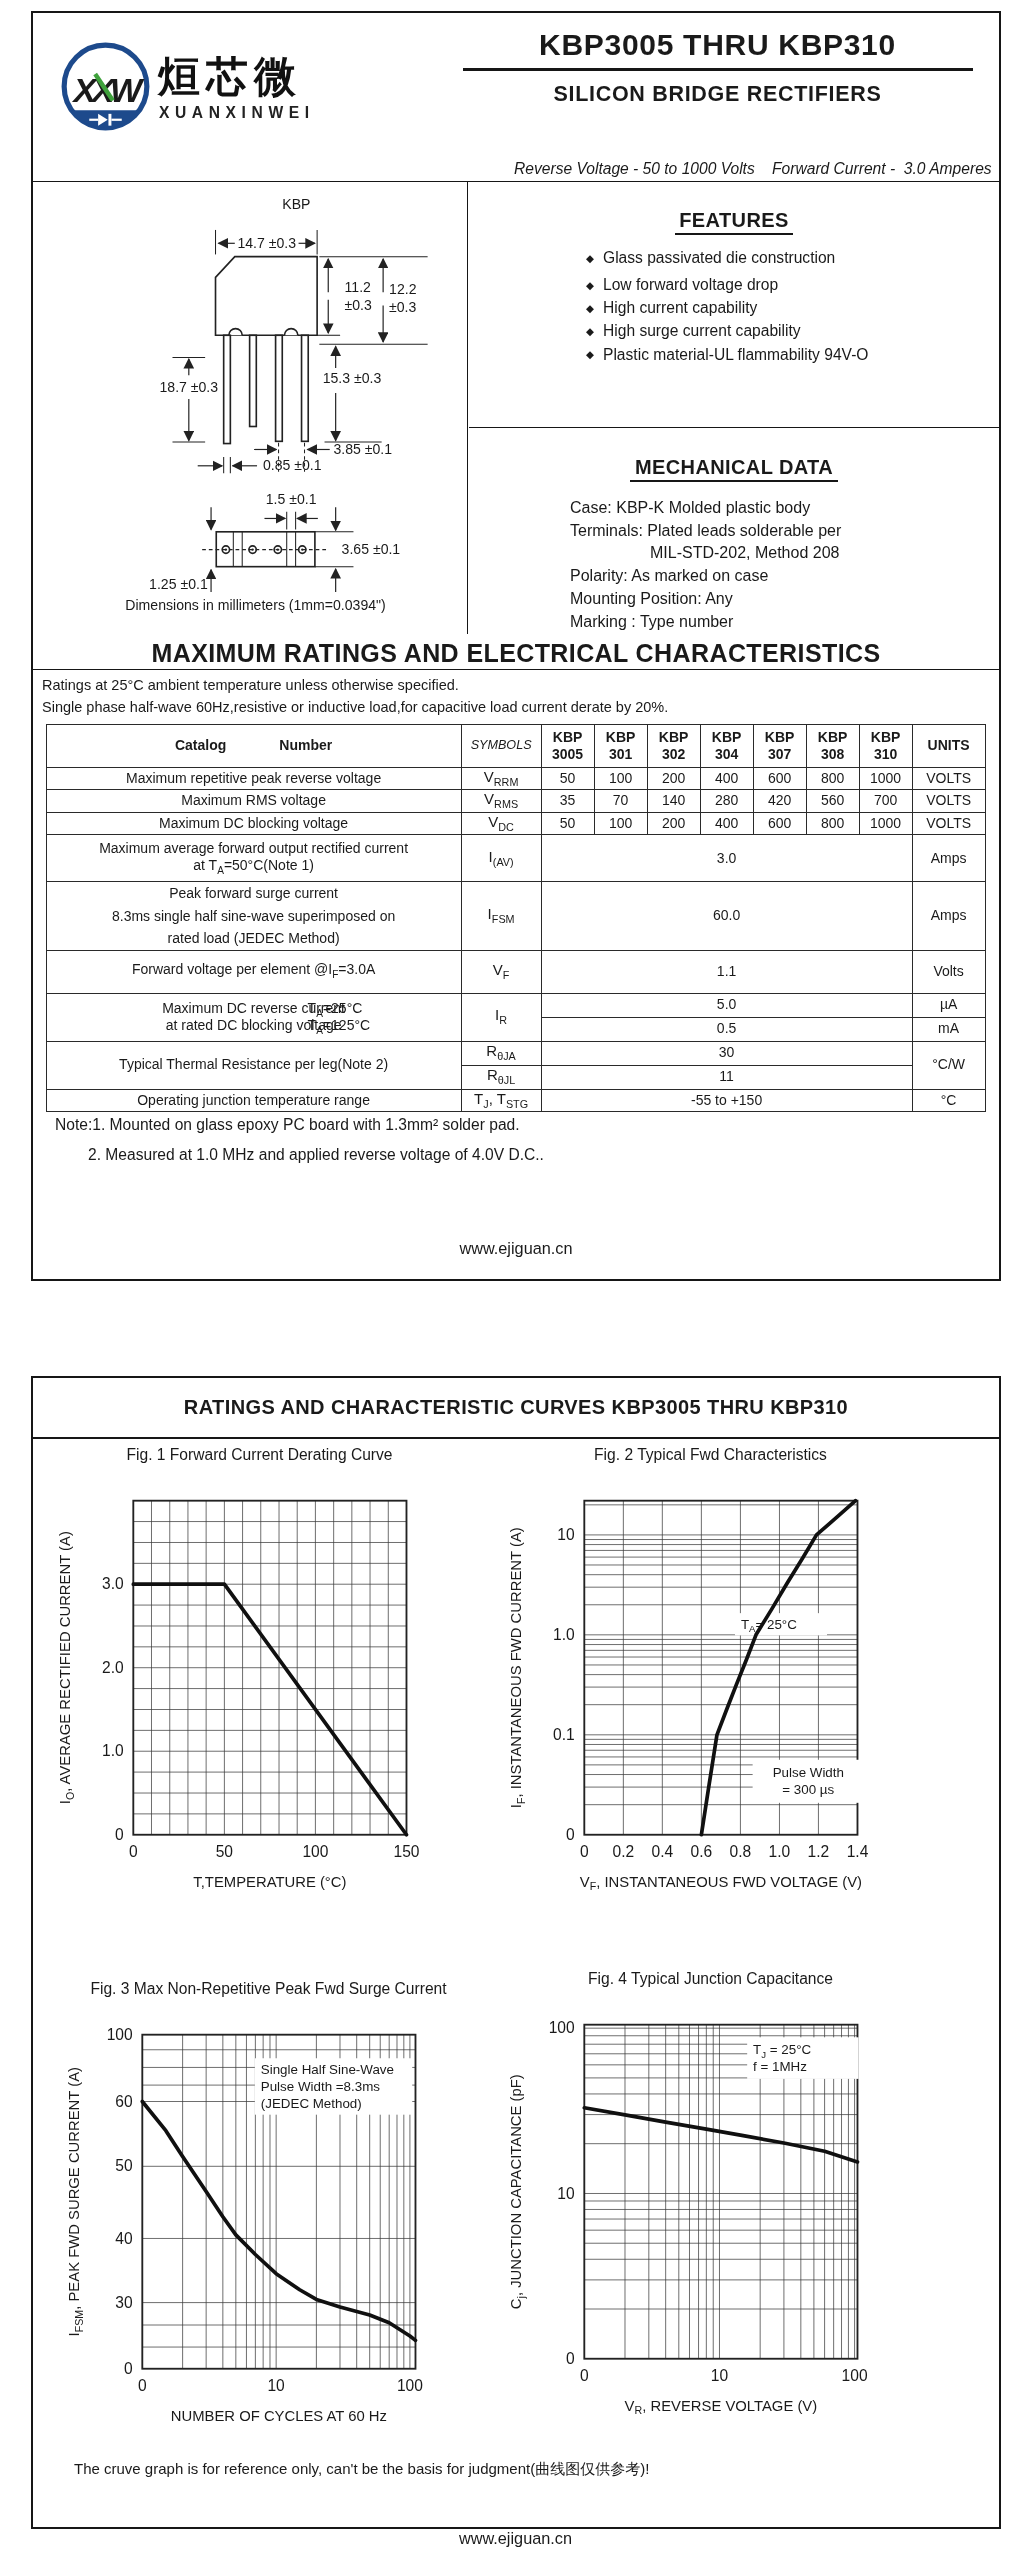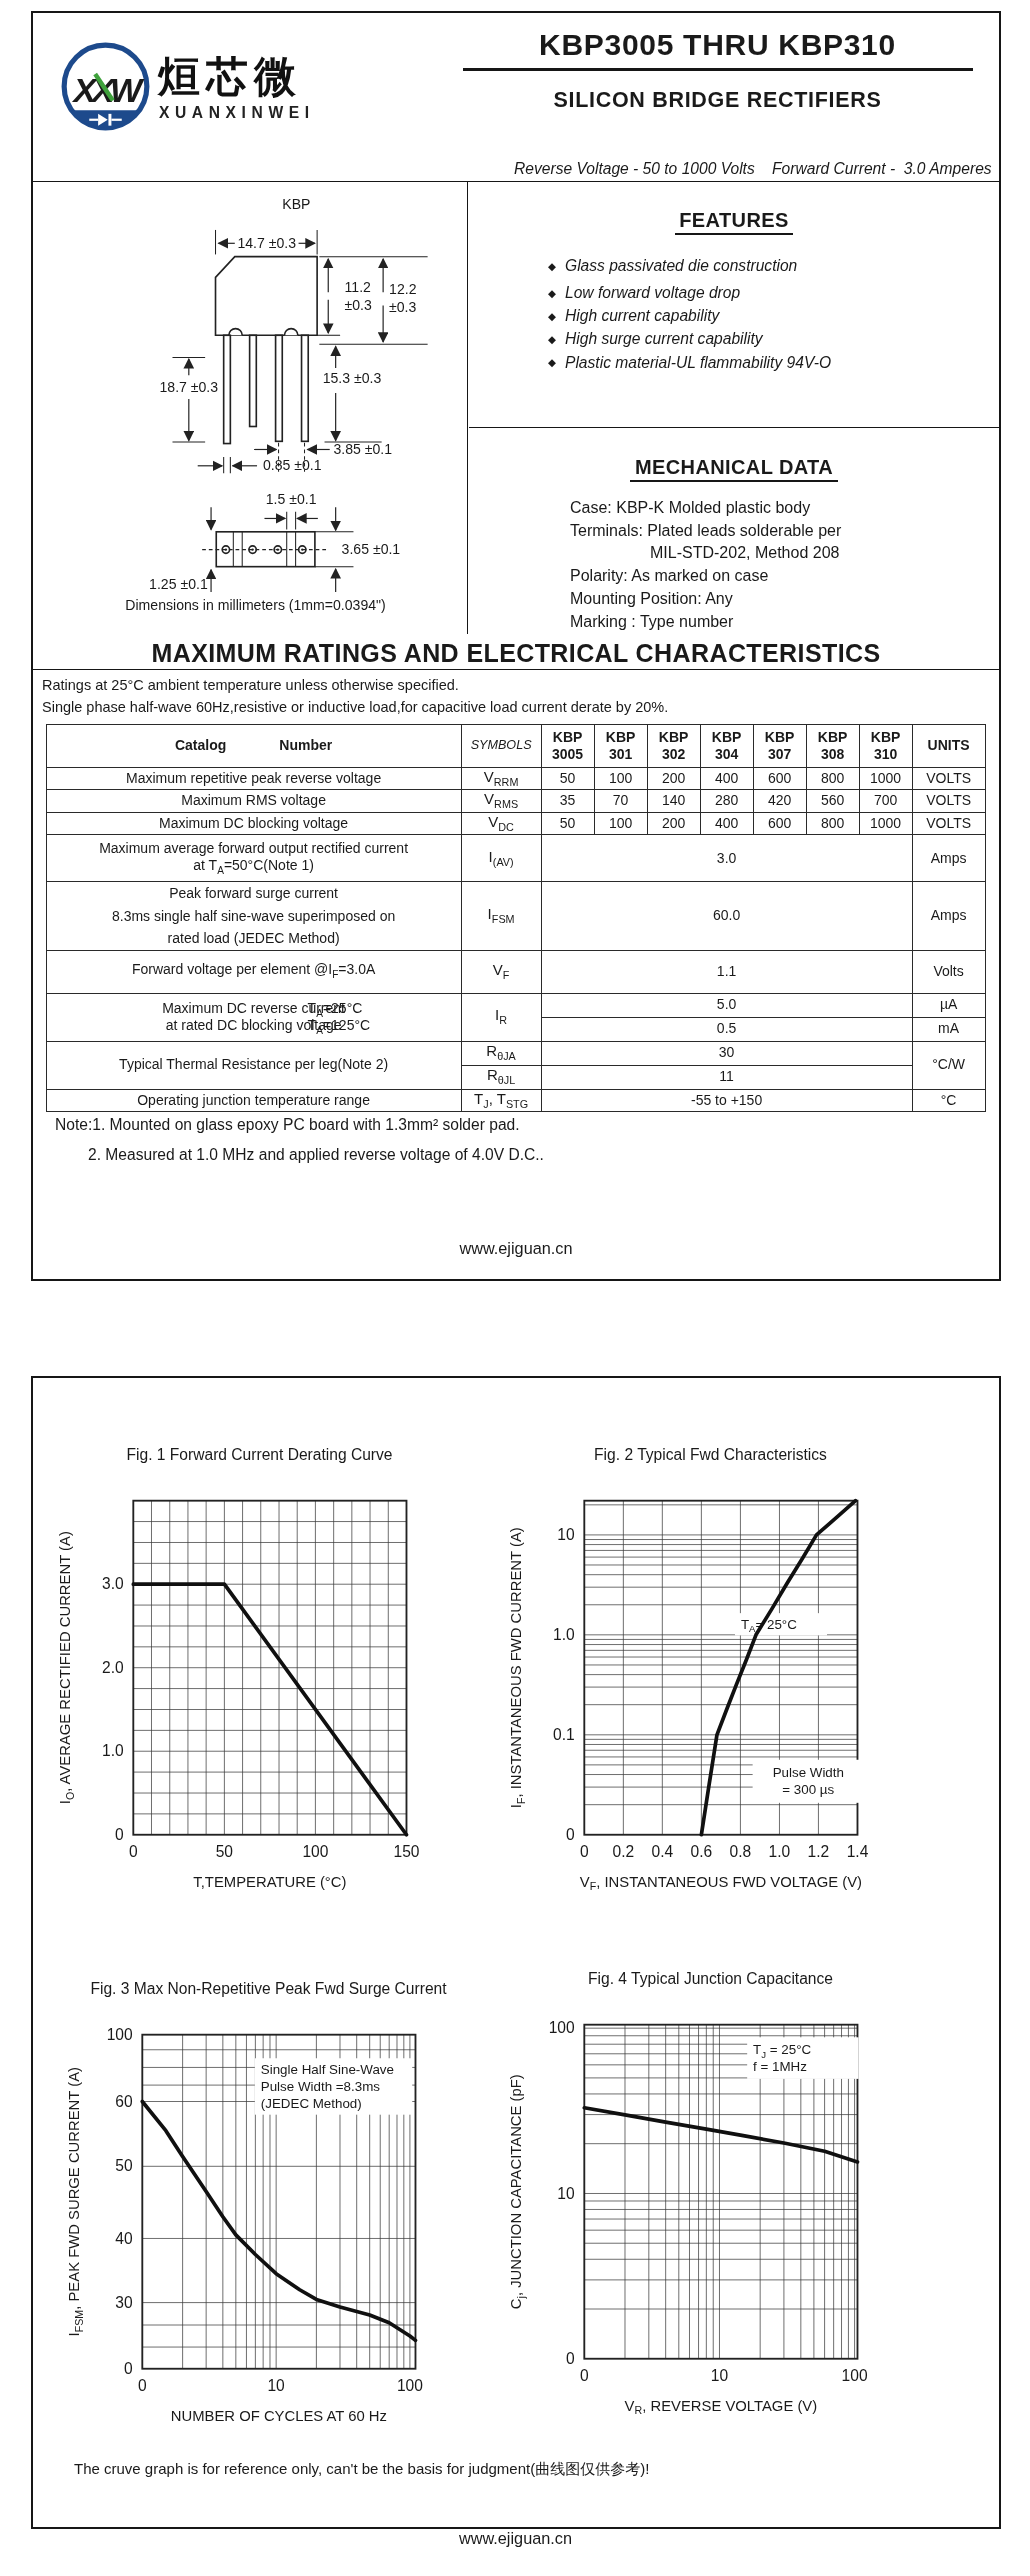--- a/index.html
+++ b/index.html
@@ -9,31 +9,31 @@
   #page1{left:31px;top:11px;width:966px;height:1266px;}
   #page2{left:31px;top:1376px;width:966px;height:1149px;}
   
   .hdr{position:absolute;left:0;top:0;width:100%;height:168px;border-bottom:1.5px solid #161616;}
   .logo{position:absolute;left:24.5px;top:27px;}
   .logo-cn{position:absolute;left:125px;top:36px;font-size:42px;font-weight:bold;letter-spacing:6px;color:#111;}
   .logo-en{position:absolute;left:126px;top:91px;font-size:15.6px;font-weight:bold;letter-spacing:5.6px;color:#222;}
   .titleblock{position:absolute;left:415px;top:0;width:539px;text-align:center;}
   .doc-title{margin-top:15px;font-size:30px;font-weight:bold;letter-spacing:0.7px;}
   .title-rule{height:3px;background:#161616;width:510px;margin:6px auto 0 auto;}
-  .doc-sub{margin-top:17px;font-size:21.5px;font-weight:bold;letter-spacing:0.7px;}
+  .doc-sub{margin-top:11px;font-size:21.5px;font-weight:bold;letter-spacing:0.7px;}
   .tagline{position:absolute;right:7.4px;bottom:3px;font-style:italic;font-size:15.6px;white-space:pre;}
   
   .cols{position:absolute;left:0;top:168px;width:100%;height:453px;}
   .col-left{position:absolute;left:0;top:0;width:434px;height:453px;border-right:1.5px solid #161616;}
   .col-right{position:absolute;left:436px;top:0;right:0;height:453px;}
   .features{position:absolute;left:0;top:0;width:100%;height:246px;border-bottom:1.5px solid #161616;}
   .mech{position:absolute;left:0;top:247px;width:100%;bottom:0;}
   .sec-title{text-align:center;font-size:20px;font-weight:bold;letter-spacing:0.4px;margin-top:28px;}
   .sec-title span{border-bottom:2.2px solid #161616;padding:0 4.5px 1.5px 4.5px;}
-  .feat-list{margin-top:25px;padding-left:79px;font-size:15.6px;font-style:italic;}
+  .feat-list{margin-top:17px;padding-left:117px;font-size:15.6px;}
   .feat-item{margin-bottom:5.2px;}
   .feat-item .bullet{font-size:10.4px;margin-right:9px;vertical-align:1.5px;}
   .mech-list{margin-top:18px;padding-left:101px;font-size:16px;line-height:1.42;}
   .mech-label{font-weight:normal;}
   .mech-ind{margin-left:80px;}
   
   .ratings-bar{position:absolute;left:0;top:622px;width:100%;height:34px;border-bottom:1.5px solid #161616;
     text-align:center;font-weight:bold;font-size:25px;line-height:36px;letter-spacing:0.4px;}
   .ratings-cond{position:absolute;left:9px;top:661px;font-size:14.5px;line-height:1.55;}
   table.ratings{position:absolute;left:12.6px;top:711px;border-collapse:collapse;table-layout:fixed;width:832px;font-size:14px;}
@@ -376,20 +376,21 @@
     </table>
 
     <div class="notes">
       <div>Note:1. Mounted on  glass epoxy  PC board with 1.3mm² solder pad.</div>
       <div class="n2">2. Measured at 1.0 MHz and applied reverse voltage of 4.0V D.C..</div>
     </div>
     <div class="site">www.ejiguan.cn</div>
   </div>
 
   <div class="page" id="page2">
+    <div class="p2-titlebar">RATINGS AND CHARACTERISTIC CURVES KBP3005 THRU KBP310</div>
 
     <div class="fig" id="fig1">
       <div class="fig-caption">Fig. 1 Forward Current Derating Curve</div>
       <svg width="453" height="435" viewBox="0 0 610 586">
           <g>
             <line x1="159.5" y1="40" x2="159.5" y2="490" class="grid"></line>
             <line x1="184.1" y1="40" x2="184.1" y2="490" class="grid"></line>
             <line x1="208.6" y1="40" x2="208.6" y2="490" class="grid"></line>
             <line x1="233.1" y1="40" x2="233.1" y2="490" class="grid"></line>
             <line x1="257.7" y1="40" x2="257.7" y2="490" class="grid"></line>

